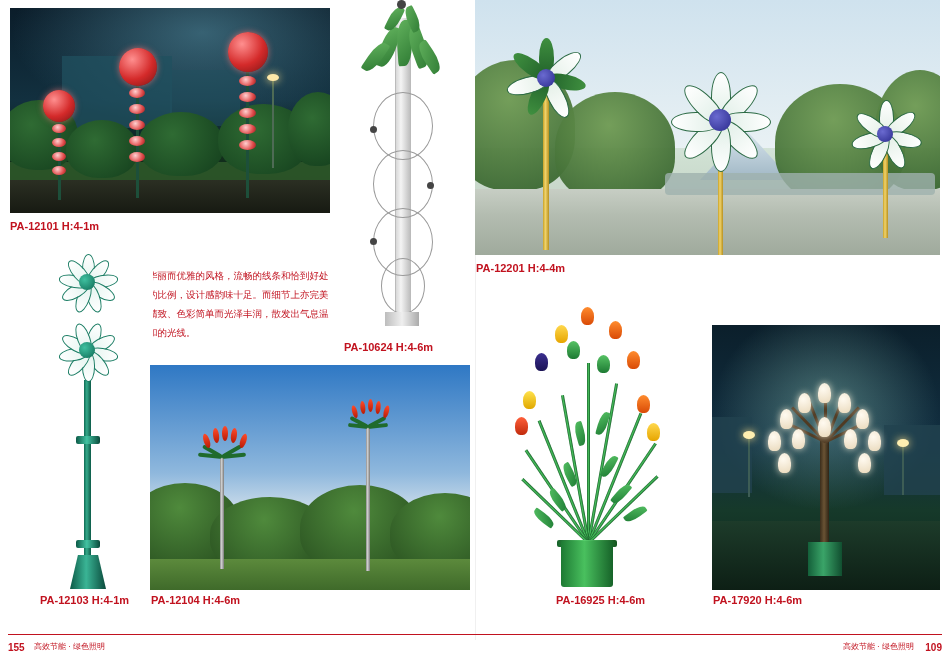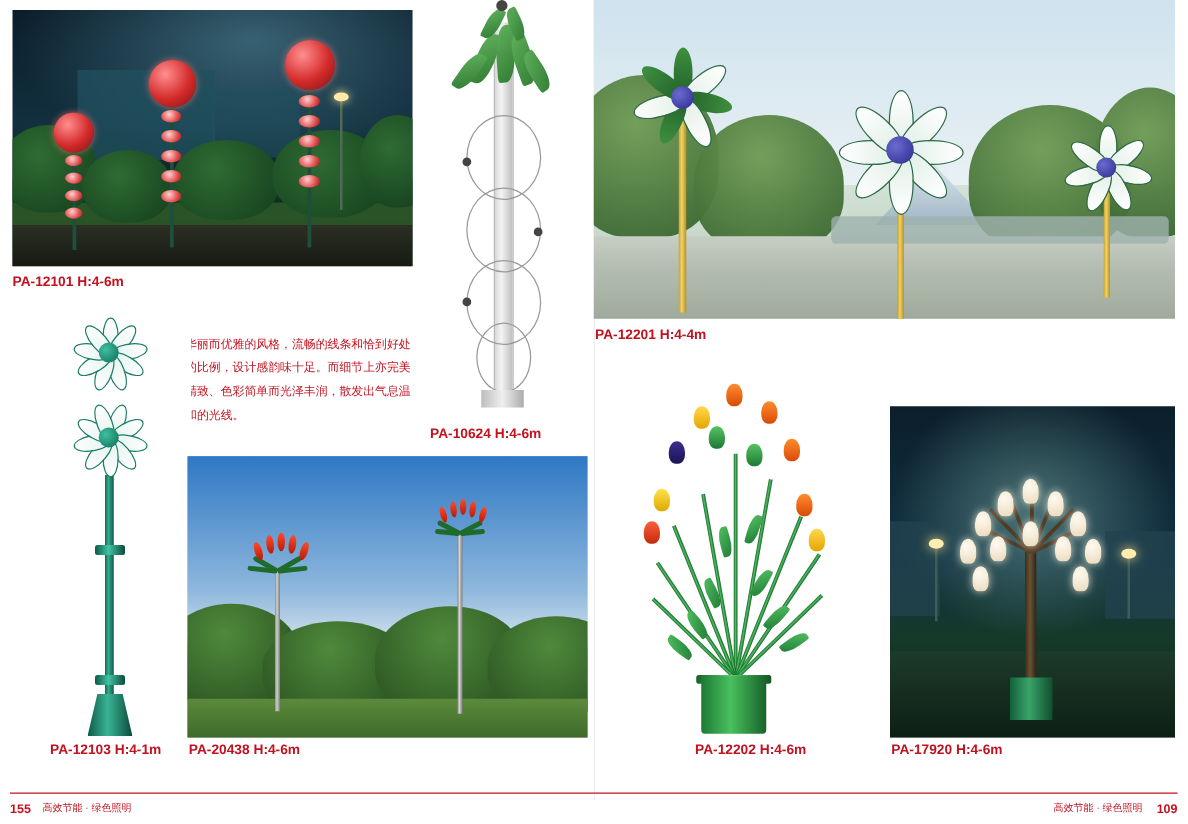--- a/index.html
+++ b/index.html
@@ -335,21 +335,21 @@
     <div class="ball-12101" style="left:218px;top:24px;width:40px;height:40px;"></div>
     <div class="ring-12101" style="left:229px;top:68px;width:17px;height:10px;"></div>
     <div class="ring-12101" style="left:229px;top:84px;width:17px;height:10px;"></div>
     <div class="ring-12101" style="left:229px;top:100px;width:17px;height:10px;"></div>
     <div class="ring-12101" style="left:229px;top:116px;width:17px;height:10px;"></div>
     <div class="ring-12101" style="left:229px;top:132px;width:17px;height:10px;"></div>
 
     <div style="position:absolute;left:262px;top:72px;width:2px;height:88px;background:#4e6b55;"></div>
     <div style="position:absolute;left:257px;top:66px;width:12px;height:7px;border-radius:50%;background:#ffe9a8;box-shadow:0 0 8px #ffe08a;"></div>
   </div>
-  <div class="caption" style="left:10px; top:220px;">PA-12101  H:4-6m</div>
+  <div class="caption" style="left:10px; top:220px;">PA-12101  H:4-1m</div>
 
   <div class="body-text" style="left:148px; top:266px;">华丽而优雅的风格，流畅的线条和恰到好处的比例，设计感韵味十足。而细节上亦完美精致、色彩简单而光泽丰润，散发出气息温和的光线。</div>
 
   <div class="photo" id="photo-12102">
     <div class="shaft"></div>
 
     <div class="leaf" style="left:44px;top:26px;width:15px;height:42px;transform:rotate(18deg);"></div>
     <div class="leaf" style="left:60px;top:20px;width:15px;height:46px;transform:rotate(-4deg);"></div>
     <div class="leaf" style="left:74px;top:26px;width:15px;height:42px;transform:rotate(-20deg);"></div>
     <div class="leaf" style="left:32px;top:40px;width:13px;height:34px;transform:rotate(34deg);"></div>
@@ -479,21 +479,21 @@
       <div class="frond" style="transform:rotate(-6deg);left:0;top:-2px;width:24px;"></div>
       <div class="frond" style="transform:rotate(210deg);left:0;top:-2px;width:22px;"></div>
       <div class="frond" style="transform:rotate(-30deg);left:0;top:-2px;width:22px;"></div>
       <div class="pod" style="left:-16px;top:-24px;transform:rotate(-18deg);width:6px;height:15px;"></div>
       <div class="pod" style="left:-8px;top:-29px;transform:rotate(-7deg);width:6px;height:15px;"></div>
       <div class="pod" style="left:0px;top:-31px;width:6px;height:15px;"></div>
       <div class="pod" style="left:8px;top:-29px;transform:rotate(7deg);width:6px;height:15px;"></div>
       <div class="pod" style="left:16px;top:-24px;transform:rotate(18deg);width:6px;height:15px;"></div>
     </div>
   </div>
-  <div class="caption" style="left:151px; top:594px;">PA-20438  H:4-6m</div>
+  <div class="caption" style="left:151px; top:594px;">PA-12104  H:4-6m</div>
 
   <div class="photo" id="draw-12202">
 
     <div class="stalk" style="left:82px;bottom:52px;height:180px;transform:rotate(0deg);"></div>
     <div class="stalk" style="left:82px;bottom:52px;height:162px;transform:rotate(10deg);"></div>
     <div class="stalk" style="left:82px;bottom:52px;height:150px;transform:rotate(-10deg);"></div>
     <div class="stalk" style="left:82px;bottom:52px;height:140px;transform:rotate(22deg);"></div>
     <div class="stalk" style="left:82px;bottom:52px;height:132px;transform:rotate(-22deg);"></div>
     <div class="stalk" style="left:82px;bottom:52px;height:120px;transform:rotate(34deg);"></div>
     <div class="stalk" style="left:82px;bottom:52px;height:112px;transform:rotate(-34deg);"></div>
@@ -517,21 +517,21 @@
     <div class="bloom" style="left:18px;top:96px;background:linear-gradient(#ffe24d,#e0a800);"></div>
     <div class="bloom" style="left:132px;top:100px;background:linear-gradient(#ff8c2e,#d94a06);"></div>
     <div class="bloom" style="left:10px;top:122px;background:linear-gradient(#ff5f3a,#c12b0c);"></div>
     <div class="bloom" style="left:142px;top:128px;background:linear-gradient(#ffd84d,#e6a500);"></div>
     <div class="bloom" style="left:62px;top:46px;background:linear-gradient(#56c264,#1d7a33);"></div>
     <div class="bloom" style="left:92px;top:60px;background:linear-gradient(#56c264,#1d7a33);"></div>
 
     <div class="pot-rim"></div>
     <div class="pot"></div>
   </div>
-  <div class="caption" style="left:556px; top:594px;">PA-12202  H:4-6m</div>
+  <div class="caption" style="left:556px; top:594px;">PA-16925  H:4-6m</div>
 
   <div class="photo" id="photo-12203">
     <div class="glow"></div>
     <div class="bld" style="left:0px;top:92px;width:40px;height:76px;"></div>
     <div class="bld" style="left:172px;top:100px;width:56px;height:70px;"></div>
     <div class="ground"></div>
     <div style="position:absolute;left:36px;top:112px;width:2px;height:60px;background:#3d5d55;"></div>
     <div style="position:absolute;left:31px;top:106px;width:12px;height:8px;border-radius:50%;background:#ffeeb0;box-shadow:0 0 9px #ffe08a;"></div>
     <div style="position:absolute;left:190px;top:120px;width:2px;height:50px;background:#3d5d55;"></div>
     <div style="position:absolute;left:185px;top:114px;width:12px;height:8px;border-radius:50%;background:#ffeeb0;box-shadow:0 0 9px #ffe08a;"></div>

